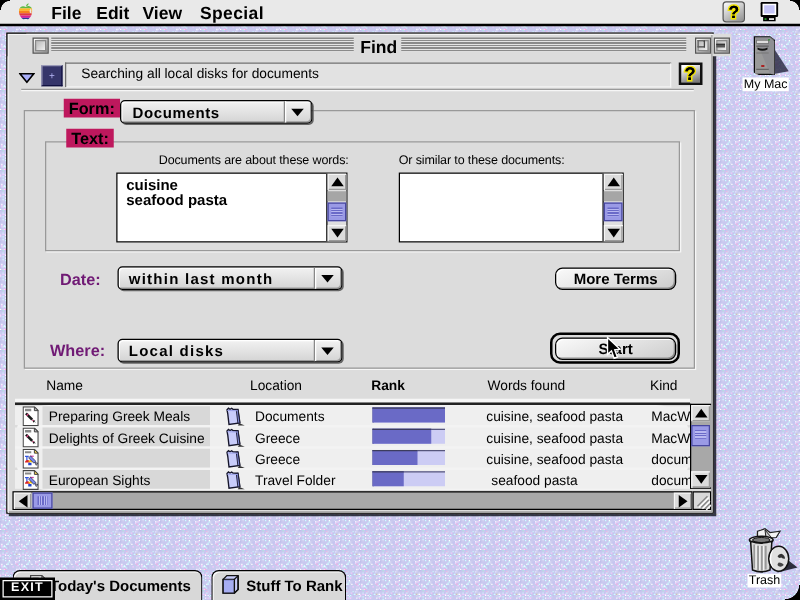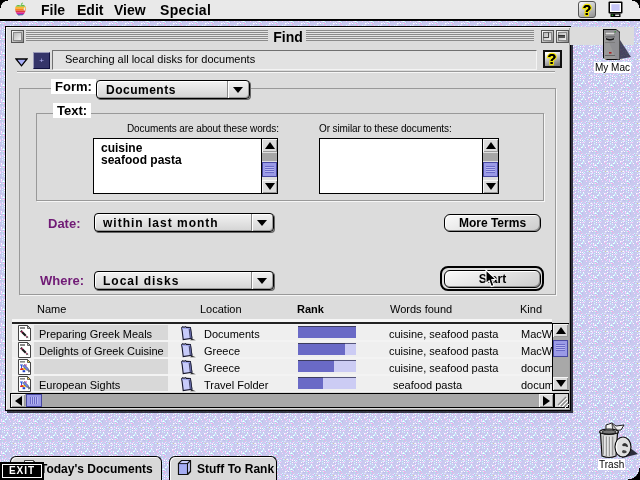--- a/index.html
+++ b/index.html
@@ -5,33 +5,33 @@
 html,body{margin:0;padding:0;}
 body{width:640px;height:480px;overflow:hidden;position:relative;font-family:"Liberation Sans",sans-serif;}
 .abs{position:absolute;}
 #desk{position:absolute;left:0;top:0;width:640px;height:480px;}
 
 #menubar{position:absolute;left:0;top:0;width:640px;height:19px;background:#e9e9e9;border-bottom:2px solid #000;}
 .mitem{position:absolute;top:2px;font-size:14px;font-weight:bold;color:#000;}
 
 #win{position:absolute;left:5px;top:26px;width:564px;height:383px;background:#dcdcdc;border:1px solid #000;box-shadow:2px 2px 0 rgba(10,10,20,0.78);}
 #win:after{content:"";position:absolute;left:0;top:0;right:0;bottom:0;box-shadow:inset 1px 1px 0 #f4f4f4, inset -1px -1px 0 #9f9f9f;pointer-events:none;}
-#titlebar{position:absolute;left:0;top:0;width:628px;height:18px;background:#dcdcdc;}
+#titlebar{position:absolute;left:15px;top:0;width:564px;height:18px;background:#dcdcdc;}
 .stripes{position:absolute;top:3px;height:11px;background:repeating-linear-gradient(#8a8a8a 0,#8a8a8a 1px,#e4e4e4 1px,#e4e4e4 2px);}
 .tbtn{position:absolute;top:3px;width:11px;height:11px;background:linear-gradient(135deg,#ffffff,#8a8a8a);border:1px solid #555;}
 .tbtn .inner{position:absolute;left:1px;top:1px;width:7px;height:7px;background:linear-gradient(135deg,#b8b8b8,#f0f0f0);border:1px solid #888;}
 #title{position:absolute;top:2px;left:0;width:564px;text-align:center;font-size:14px;font-weight:bold;color:#000;}
 #content{position:absolute;left:0;top:18px;width:564px;height:365px;background:#dcdcdc;}
 #navysq{position:absolute;left:27px;top:7px;width:17px;height:17px;box-sizing:border-box;background:#35356a;border-top:1px solid #9a9ab8;border-left:1px solid #9a9ab8;border-right:1px solid #101040;border-bottom:1px solid #101040;color:#b8b8f8;font-size:8px;text-align:center;line-height:16px;}
 #statusfld{position:absolute;left:46px;top:5px;width:485px;height:20px;background:#e2e2e2;border:1px solid #707070;border-bottom-color:#f4f4f4;border-right-color:#f4f4f4;font-size:11px;color:#000;line-height:16px;padding-left:12px;box-sizing:border-box;}
 #helpbtn{position:absolute;left:537px;top:5px;width:19px;height:18px;border:2px solid #111;background:linear-gradient(160deg,#ffffff 10%,#7a7a7a 90%);box-sizing:border-box;}
 .hsep{position:absolute;height:0;border-top:1px solid #9a9a9a;border-bottom:1px solid #f6f6f6;}
 
 .grp{position:absolute;border:1px solid #999;box-shadow:1px 1px 0 #f6f6f6;}
-.grplabel{position:absolute;background:#ffffff;font-weight:bold;font-size:13px;padding:0 4px;}
+.grplabel{position:absolute;background:#be185d;font-weight:bold;font-size:13px;padding:0 4px;}
 .plainlabel{position:absolute;font-size:10px;letter-spacing:-0.1px;color:#000;}
 .boldlabel{position:absolute;font-size:13px;font-weight:bold;color:#701a75;}
 
 .popup{position:absolute;height:19px;background:linear-gradient(#f2f2f2,#d4d4d4);border:1px solid #000;border-radius:4px;box-shadow:inset 1px 1px 0 #ffffff, inset -1px -1px 0 #9a9a9a, 1px 1px 0 #666;box-sizing:border-box;}
 .popup .ptext{position:absolute;left:8px;top:2px;font-size:12px;font-weight:bold;letter-spacing:1px;}
 .popup .parr{position:absolute;right:0;top:0;width:21px;height:17px;border-left:1px solid #888;box-shadow:inset 1px 0 0 #fff;}
 .popup .parr:after{content:"";position:absolute;left:5px;top:6px;border-left:5.5px solid transparent;border-right:5.5px solid transparent;border-top:6.5px solid #000;}
 
 .lbox{position:absolute;background:#fff;border:1px solid #000;}
 .lbox .items{position:absolute;left:7px;top:3px;font-size:12px;font-weight:bold;line-height:12px;}
@@ -47,21 +47,21 @@
 .thumbh{position:absolute;background:#9a9ae6;border:1px solid #4848a0;box-sizing:border-box;}
 .thumbh:after{content:"";position:absolute;top:2px;bottom:2px;left:3px;width:8px;background:repeating-linear-gradient(90deg,#6a6ac8 0,#6a6ac8 1px,#b8b8f0 1px,#b8b8f0 2px);}
 #vsb{position:absolute;left:546px;top:278px;width:17px;height:68px;background:#a8a8a8;border:1px solid #000;border-right:none;box-sizing:border-box;}
 #hsb{position:absolute;left:4px;top:348px;width:544px;height:15px;background:#a8a8a8;border:1px solid #000;box-sizing:border-box;}
 #grip{position:absolute;left:548px;top:348px;width:15px;height:15px;background:#d8d8d8;border:1px solid #000;box-sizing:border-box;}
 
 .btn{position:absolute;width:97px;height:18px;background:linear-gradient(160deg,#fafafa,#cccccc);border:1px solid #000;border-radius:6px;box-shadow:inset 1px 1px 0 #fff, inset -1px -1px 0 #909090;font-size:12px;font-weight:bold;text-align:center;line-height:16px;box-sizing:border-box;}
 #startring{position:absolute;left:434px;top:221px;width:104px;height:25px;border:2px solid #000;border-radius:8px;box-sizing:border-box;}
 
 #listhdr{position:absolute;left:6px;top:252px;width:547px;height:24px;font-size:11px;}
-#rows{position:absolute;left:6px;top:279px;width:540px;height:68px;background:#f3f3f3;}
+#rows{position:absolute;left:6px;top:279px;width:540px;height:68px;background:#f3f3f3;border-radius:27px;}
 .row{position:absolute;left:0;width:540px;height:15px;background:#efefef;}
 .rowband{position:absolute;left:22px;top:0;width:134px;height:15px;background:#d8d8d8;}
 .rname{position:absolute;left:27px;top:3px;font-size:11px;}
 .rloc{position:absolute;left:192px;top:3px;font-size:11px;}
 .rwords{position:absolute;left:377px;top:3px;font-size:11px;}
 .rkind{position:absolute;left:509px;top:3px;font-size:11px;width:31px;overflow:hidden;white-space:nowrap;}
 .rankbar{position:absolute;left:286px;top:1px;width:58px;height:12px;background:#ccccf4;border-top:1px solid #56567c;border-left:1px solid #56567c;box-sizing:border-box;}
 .rankfill{position:absolute;left:-1px;top:-1px;height:11px;background:#6a6ac6;border-top:1px solid #3c3c5e;}
 
 .tab{position:absolute;height:24px;background:#d8d8d8;border:1px solid #000;border-bottom:none;border-radius:6px 6px 0 0;box-shadow:inset 1px 1px 0 #f8f8f8;box-sizing:border-box;}

